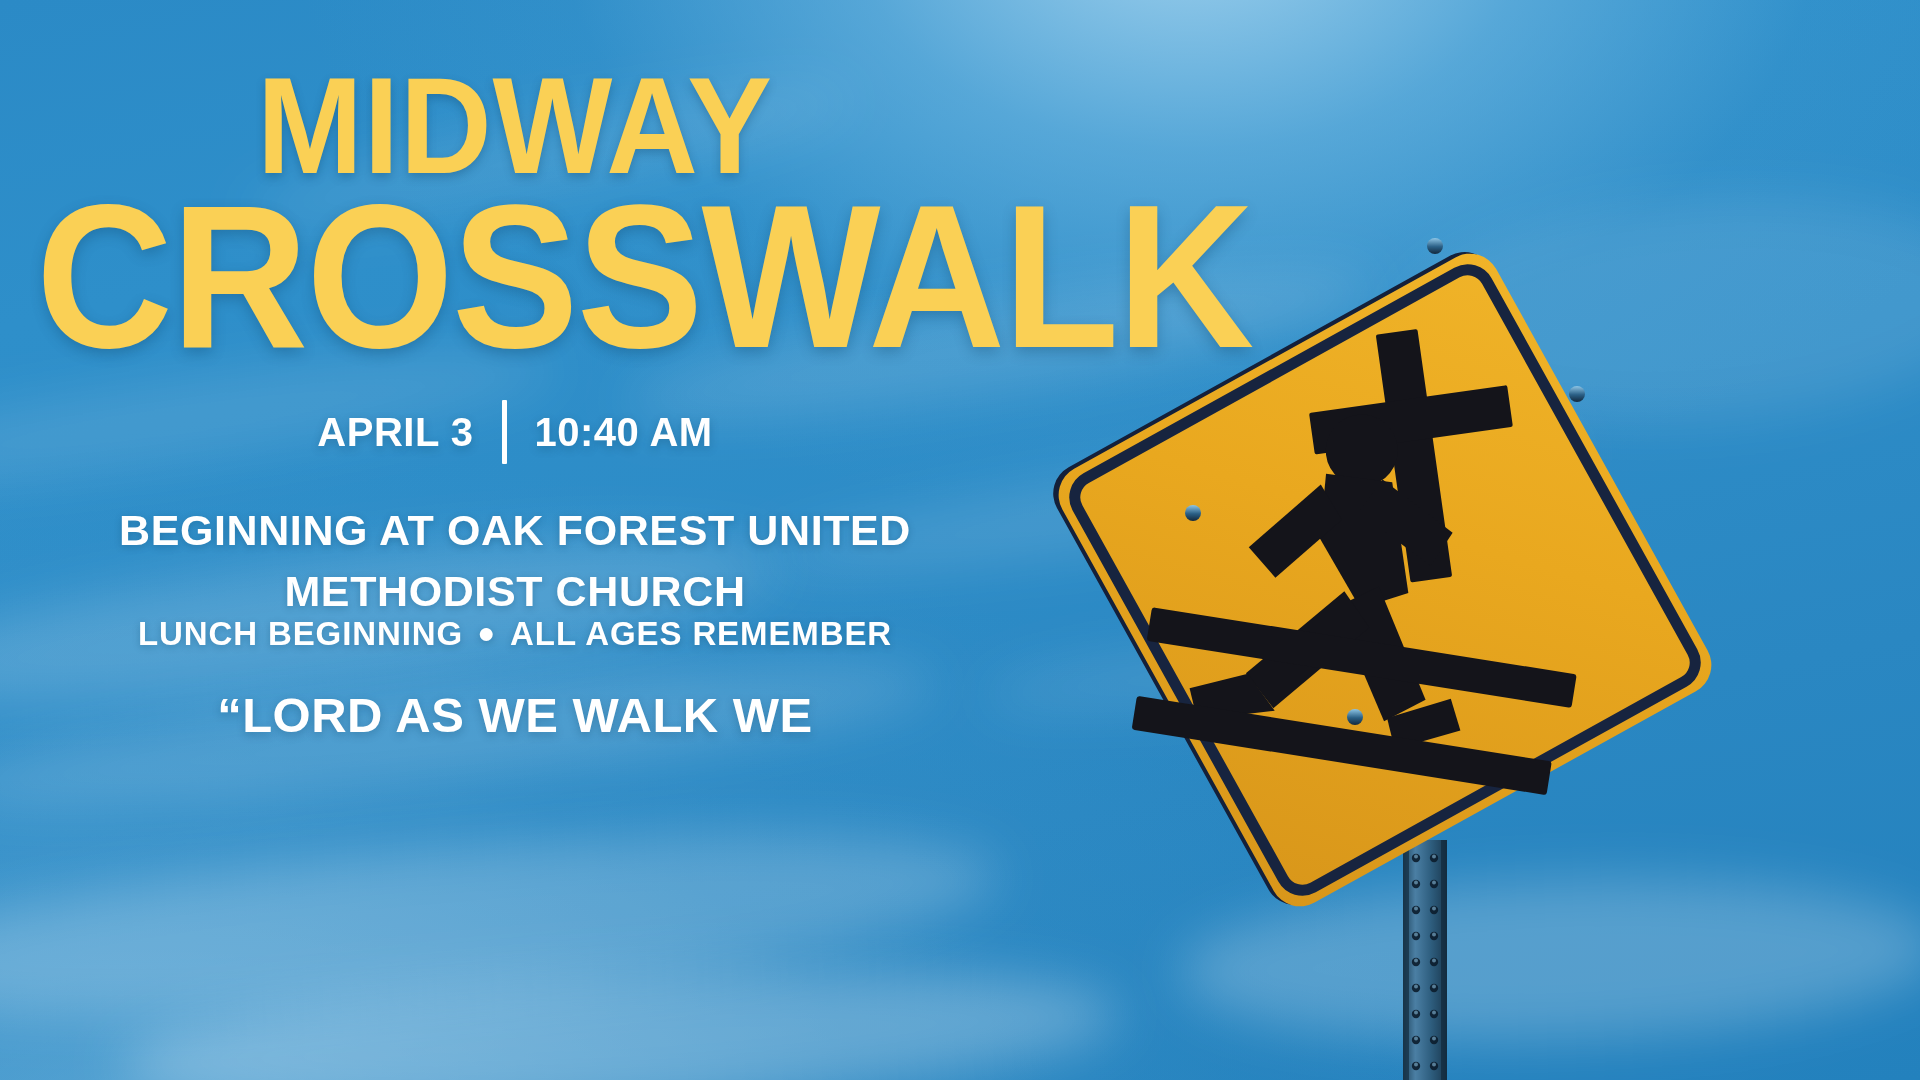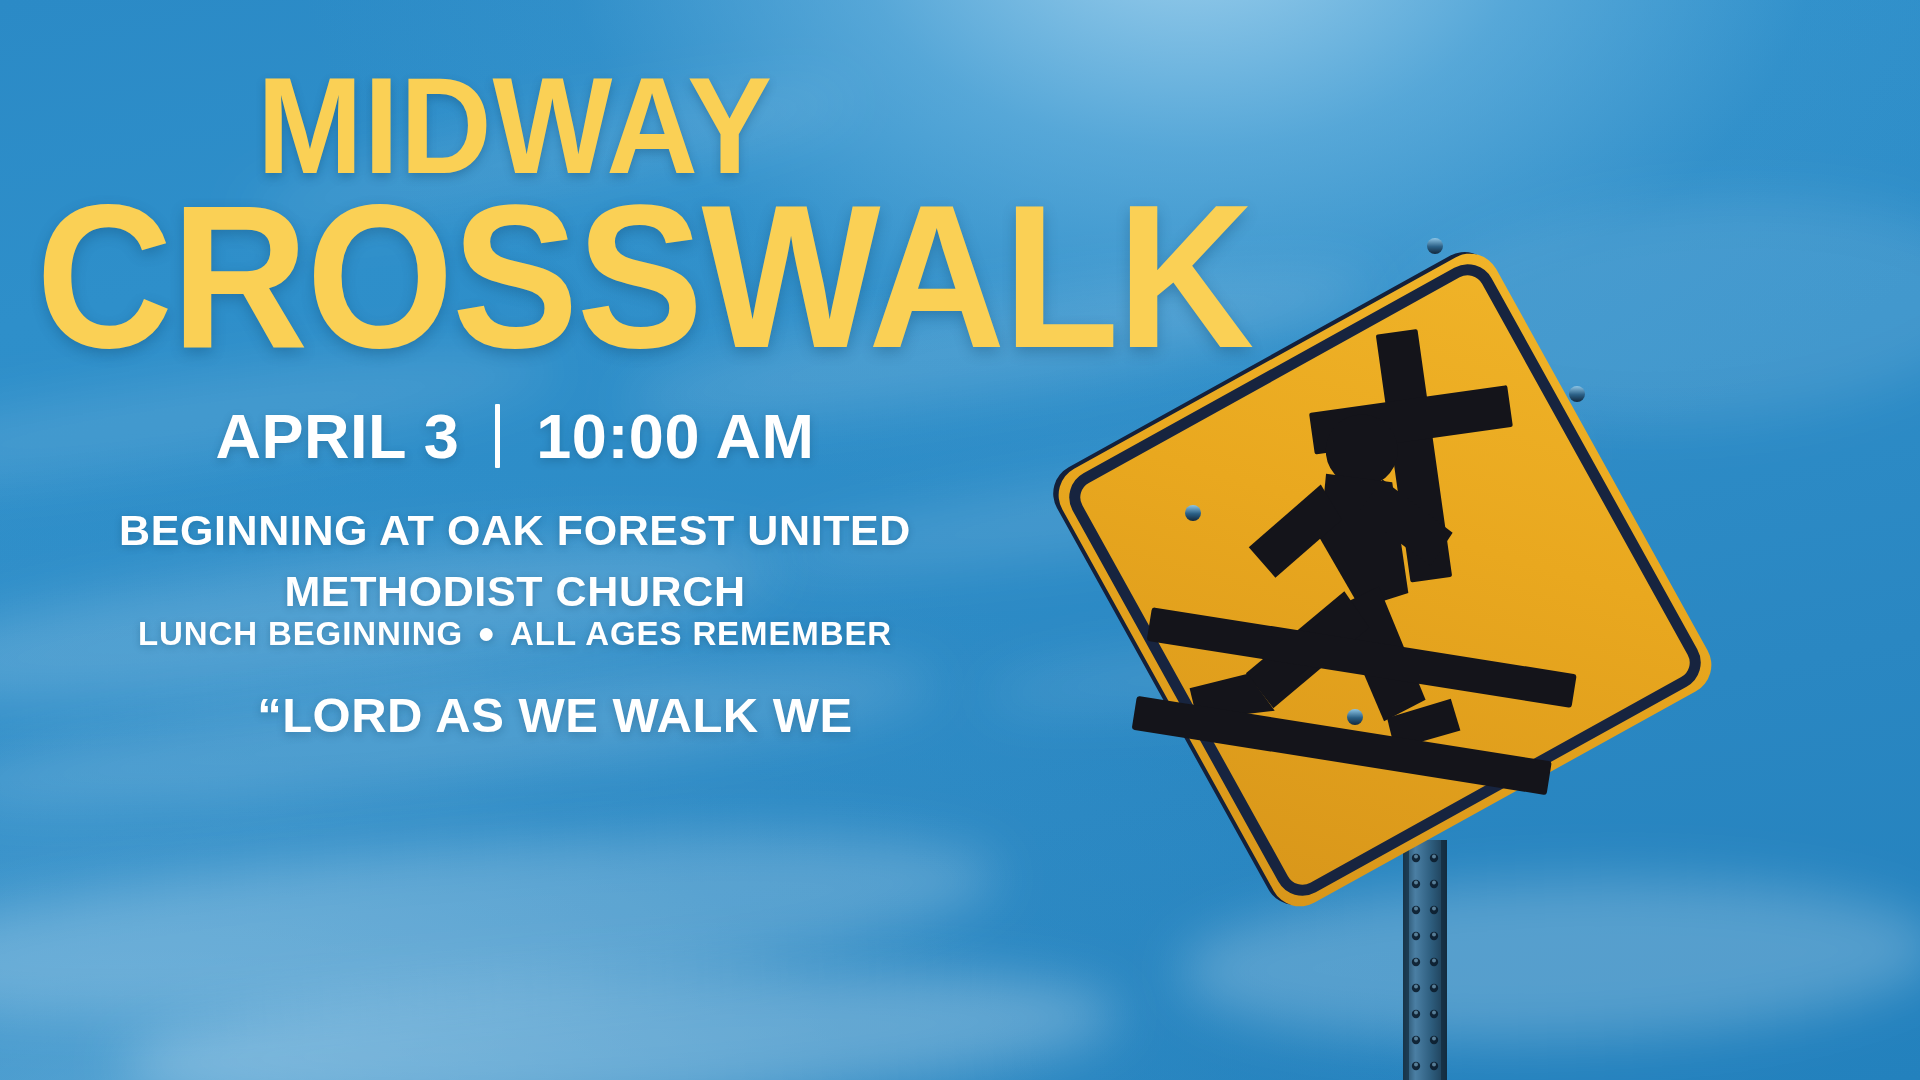--- a/index.html
+++ b/index.html
@@ -74,22 +74,22 @@
   }
 
   .datetime {
     position: absolute;
     left: 0;
     top: 400px;
     width: 100%;
     display: flex;
     justify-content: center;
     align-items: center;
-    gap: 36px;
-    font-size: 63px;
+    gap: 28px;
+    font-size: 40px;
     font-weight: 700;
     letter-spacing: 0.5px;
     text-shadow: 0 3px 9px rgba(10,60,95,0.28);
   }
   .divider-bar {
     width: 5px;
     height: 64px;
     background: #ffffff;
     border-radius: 1px;
   }
@@ -121,21 +121,20 @@
   .quote {
     position: absolute;
     left: 0;
     top: 685px;
     width: 100%;
     font-size: 49px;
     font-weight: 700;
     line-height: 1.26;
     letter-spacing: 0.5px;
     text-shadow: 0 3px 9px rgba(10,60,95,0.28);
-    padding-left: 40px;
   }
 
   
   #sign-group {
     position: absolute;
     left: 1085px;
     top: 150px;
     width: 560px;
     height: 930px;
     pointer-events: none;
@@ -162,21 +161,21 @@
   <div id="content">
 
     <div class="title-wrap">
       <div class="title-1">MIDWAY</div>
       <div class="title-2">CROSSWALK</div>
     </div>
 
     <div class="datetime">
       <span>APRIL 3</span>
       <span class="divider-bar"></span>
-      <span>10:00 AM</span>
+      <span>10:40 AM</span>
     </div>
 
     <div class="locations">
       <div>BEGINNING AT OAK FOREST UNITED METHODIST CHURCH</div>
     </div>
 
     <div class="perks">
       <span>LUNCH BEGINNING</span><span class="dot">●</span><span>ALL AGES REMEMBER</span>
     </div>
 

